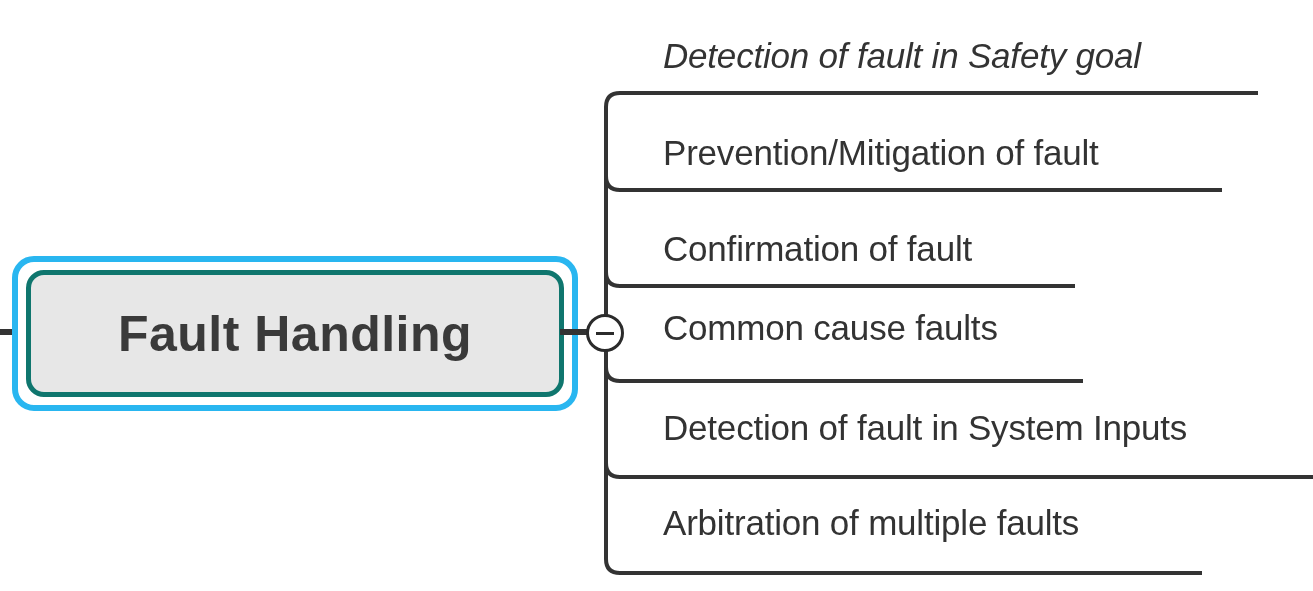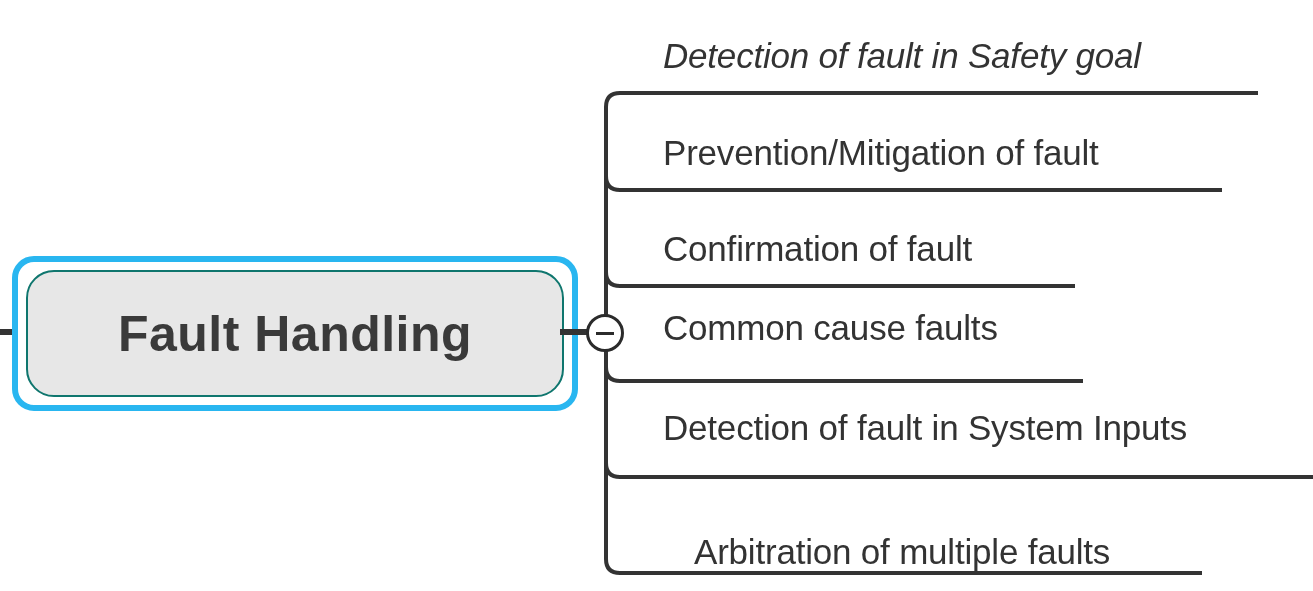--- a/index.html
+++ b/index.html
@@ -29,22 +29,22 @@
     border-radius: 22px;
     box-sizing: border-box;
     background: #ffffff;
   }
   #root-node-box {
     position: absolute;
     left: 26px;
     top: 270px;
     width: 538px;
     height: 127px;
-    border: 2px solid #0f766e;
-    border-radius: 28px;
+    border: 5px solid #0f766e;
+    border-radius: 18px;
     box-sizing: border-box;
     background: #e7e7e7;
     display: flex;
     align-items: center;
     justify-content: center;
   }
   #root-node-label {
     font-size: 50px;
     font-weight: bold;
     color: #3a3a3a;
@@ -141,16 +141,16 @@
   <div id="collapse-toggle">
     <span class="minus"></span>
   </div>
 
   <div id="branch-labels">
       <div class="branch-label" style="left: 663px; top: 36px; font-style: italic;">Detection of fault in Safety goal</div>
       <div class="branch-label" style="left: 663px; top: 133px;">Prevention/Mitigation of fault</div>
       <div class="branch-label" style="left: 663px; top: 229px;">Confirmation of fault</div>
       <div class="branch-label" style="left: 663px; top: 308px;">Common cause faults</div>
       <div class="branch-label" style="left: 663px; top: 408px;">Detection of fault in System Inputs</div>
-      <div class="branch-label" style="left: 663px; top: 532px; margin-left: 31px;">Arbitration of multiple faults</div>
+      <div class="branch-label" style="left: 663px; top: 503px;">Arbitration of multiple faults</div>
     </div>
 
 </div>
 
 </body></html>

